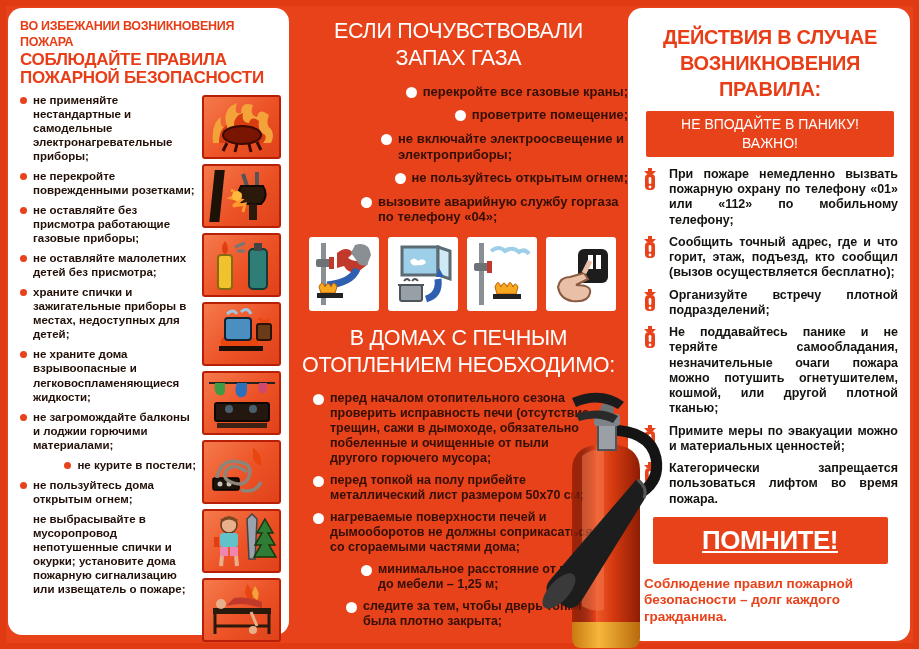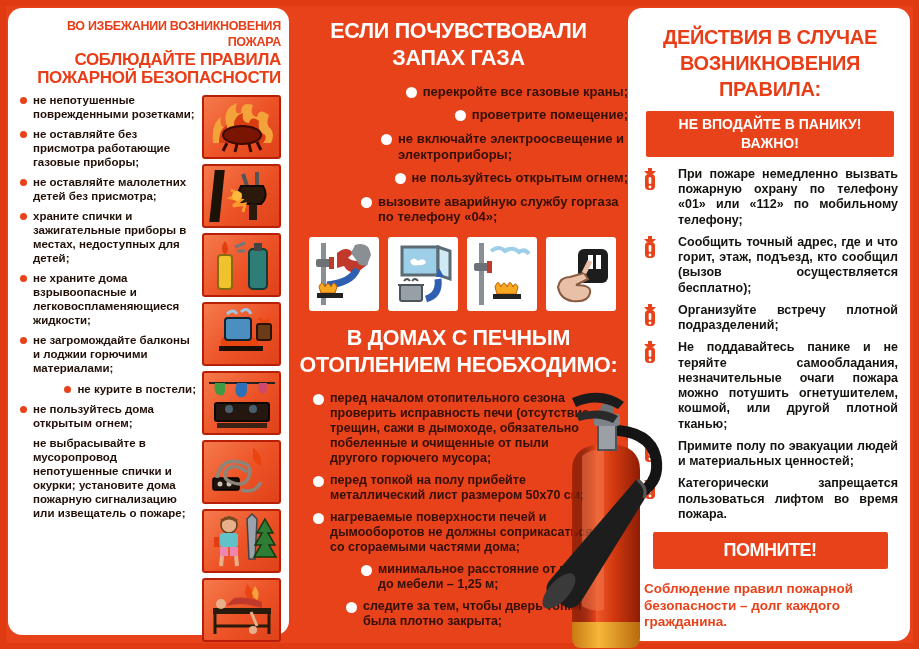--- a/index.html
+++ b/index.html
@@ -11,64 +11,64 @@
     overflow: hidden;
   }
   .page-frame { position:absolute; inset:0; border:6px solid #e03a13; pointer-events:none; }
 
   
   .panel { position: absolute; background: #fff; border-radius: 14px; }
   #left-panel  { left: 8px;  top: 8px;  width: 281px; height: 627px; padding: 10px 8px 8px 12px; }
   #right-panel { left: 628px; top: 8px; width: 282px; height: 633px; padding: 12px 12px 2px 14px; }
 
   
-  .left-head { text-align: right; color: #e83d17; font-weight: bold; letter-spacing: -0.3px; margin-bottom: 6px; }
+  .left-head { text-align: left; color: #e83d17; font-weight: bold; letter-spacing: -0.3px; margin-bottom: 6px; }
   .left-head .small { font-size: 12.5px; line-height: 1.3; }
   .left-head .big   { font-size: 17px;  line-height: 1.08; }
   .left-body { display: flex; gap: 6px; }
   .left-list { width: 178px; }
   .li-row { display: flex; gap: 6px; margin-bottom: 6px; justify-content: flex-end; }
   .li-row .dot { flex: 0 0 7px; width: 7px; height: 7px; border-radius: 50%; background: #e8421b; margin-top: 4px; }
   .li-row .dot.hidden { visibility: hidden; }
   .li-row .txt { font-size: 11.5px; line-height: 1.22; font-weight: bold; color: #221008; }
   .picto-strip { width: 79px; display: flex; flex-direction: column; gap: 5px; padding-top: 2px; }
   .picto {
     width: 79px; height: 64px; border: 2px solid #b71f06; border-radius: 3px;
     background: linear-gradient(135deg, #f57a4c 0%, #ec5226 55%, #e0421a 100%);
     display: flex; align-items: center; justify-content: center; overflow: hidden;
   }
 
   
   #middle-col { position: absolute; left: 289px; top: 0; width: 339px; height: 649px; }
-  .mid-head { text-align: center; color: #fff; font-weight: bold; letter-spacing: -0.3px; font-size: 21.5px; line-height: 1.25; }
+  .mid-head { text-align: center; color: #fff; font-weight: normal; letter-spacing: -0.3px; font-size: 21.5px; line-height: 1.25; }
   .mid-head.h1 { margin-top: 18px; }
   .mid-head.h2 { margin-top: 14px; }
   .mid-list { margin: 12px 0 0 24px; }
   .mid-list .li-row { margin-bottom: 8px; }
   .mid-list .dot { flex: 0 0 11px; width: 11px; height: 11px; border-radius: 50%; background: #fff; margin-top: 3px; }
   .mid-list .txt { font-size: 13px; line-height: 1.2; font-weight: bold; color: #330f05; }
   .mid-list.compact .txt { font-size: 12.5px; line-height: 1.2; }
   .mid-list.compact { width: 285px; }
   .mid-list.compact .li-row { margin-bottom: 7px; }
   .picto-row { display: flex; gap: 9px; margin: 12px 0 0 20px; }
   .picto-w { width: 70px; height: 74px; background: #fff; border-radius: 3px; display:flex; align-items:center; justify-content:center; }
 
   
   .right-head { text-align: center; color: #e83d17; font-weight: bold; letter-spacing: -0.3px; font-size: 20px; line-height: 1.3; margin-top: 4px; }
   .warn-box {
     width: 248px; margin: 9px auto 0; background: #e8421b; border-radius: 2px;
-    color: #fff; text-align: center; font-weight: bold; font-size: 14px; line-height: 1.35; padding: 4px 2px;
+    color: #fff; text-align: center; font-weight: normal; font-size: 14px; line-height: 1.35; padding: 4px 2px;
   }
   .ext-list { margin-top: 10px; }
-  .ext-row { display: flex; gap: 20px; margin-bottom: 7px; }
+  .ext-row { display: flex; gap: 11px; margin-bottom: 7px; }
   .ext-row .ico { flex: 0 0 16px; margin-top: 1px; }
   .ext-row .txt { font-size: 12.5px; line-height: 1.22; font-weight: bold; color: #151310; text-align: justify; }
   .remember-box {
     width: 235px; margin: 10px auto 0; background: #e8421b; border-radius: 2px;
-    color: #fff; text-align: center; font-weight: bold; font-size: 18px; letter-spacing: -0.5px; padding: 8px 0;
+    color: #fff; text-align: center; font-weight: bold; font-size: 26px; letter-spacing: -0.5px; padding: 8px 0; text-decoration: underline;
   }
   .footer-lines { margin: 12px 0 0 2px; width: 250px; }
   .footer-lines p { color: #e8421b; font-weight: bold; font-size: 13.5px; line-height: 1.22; margin-bottom: 8px; }
 
   
   #extinguisher { position: absolute; left: 516px; top: 384px; width: 158px; height: 265px; z-index: 30; }
 </style>
 </head>
 <body>
 
@@ -77,21 +77,25 @@
 <div class="panel" id="left-panel">
   <div class="left-head">
     <div class="small">ВО ИЗБЕЖАНИИ ВОЗНИКНОВЕНИЯ ПОЖАРА</div>
     <div class="big">СОБЛЮДАЙТЕ ПРАВИЛА</div>
     <div class="big">ПОЖАРНОЙ БЕЗОПАСНОСТИ</div>
   </div>
   <div class="left-body">
     <div class="left-list">
       <div class="li-row">
           <span class="dot"></span>
-          <span class="txt">не непотушенные поврежденными розетками;</span>
+          <span class="txt">не применяйте нестандартные и самодельные электронагревательные приборы;</span>
+        </div>
+      <div class="li-row">
+          <span class="dot"></span>
+          <span class="txt">не перекройте поврежденными розетками;</span>
         </div>
       <div class="li-row">
           <span class="dot"></span>
           <span class="txt">не оставляйте без присмотра работающие газовые приборы;</span>
         </div>
       <div class="li-row">
           <span class="dot"></span>
           <span class="txt">не оставляйте малолетних детей без присмотра;</span>
         </div>
       <div class="li-row">
@@ -359,21 +363,21 @@
       <span class="txt">Не поддавайтесь панике и не теряйте самообладания, незначительные очаги пожара можно потушить огнетушителем, кошмой, или другой плотной тканью;</span>
     </div>
     <div class="ext-row">
       <span class="ico"><svg width="16" height="22" viewBox="0 0 16 22">
             <rect x="6" y="0" width="4" height="3" fill="#e8421b"></rect>
             <path d="M2 3 h12 l-3 3 h-6z" fill="#e8421b"></path>
             <rect x="3" y="6" width="10" height="16" rx="4" fill="#e8421b"></rect>
             <rect x="6.7" y="9" width="2.6" height="7" rx="1.3" fill="#fff"></rect>
             <circle cx="8" cy="19" r="1.4" fill="#fff"></circle>
           </svg></span>
-      <span class="txt">Примите полу по эвакуации людей и материальных ценностей;</span>
+      <span class="txt">Примите меры по эвакуации можно и материальных ценностей;</span>
     </div>
     <div class="ext-row">
       <span class="ico"><svg width="16" height="22" viewBox="0 0 16 22">
             <rect x="6" y="0" width="4" height="3" fill="#e8421b"></rect>
             <path d="M2 3 h12 l-3 3 h-6z" fill="#e8421b"></path>
             <rect x="3" y="6" width="10" height="16" rx="4" fill="#e8421b"></rect>
             <rect x="6.7" y="9" width="2.6" height="7" rx="1.3" fill="#fff"></rect>
             <circle cx="8" cy="19" r="1.4" fill="#fff"></circle>
           </svg></span>
       <span class="txt">Категорически запрещается пользоваться лифтом во время пожара.</span>

